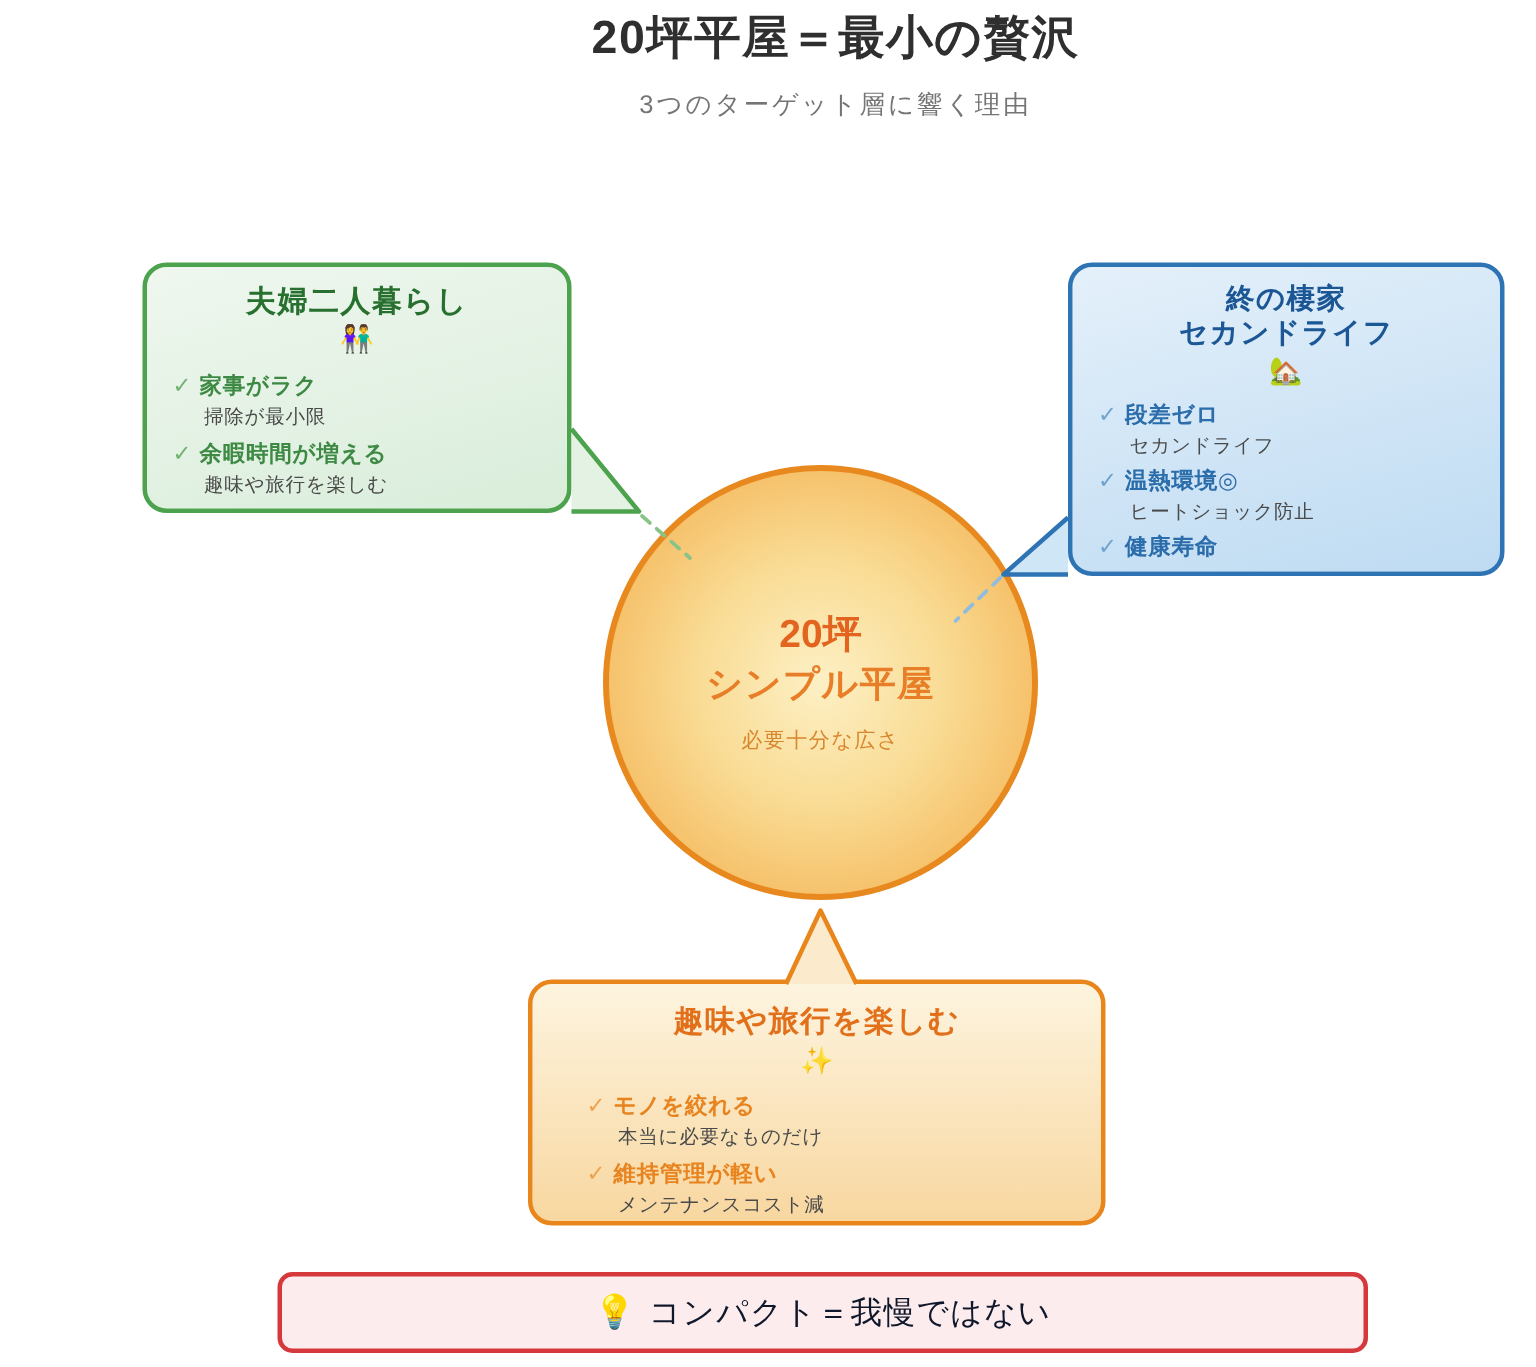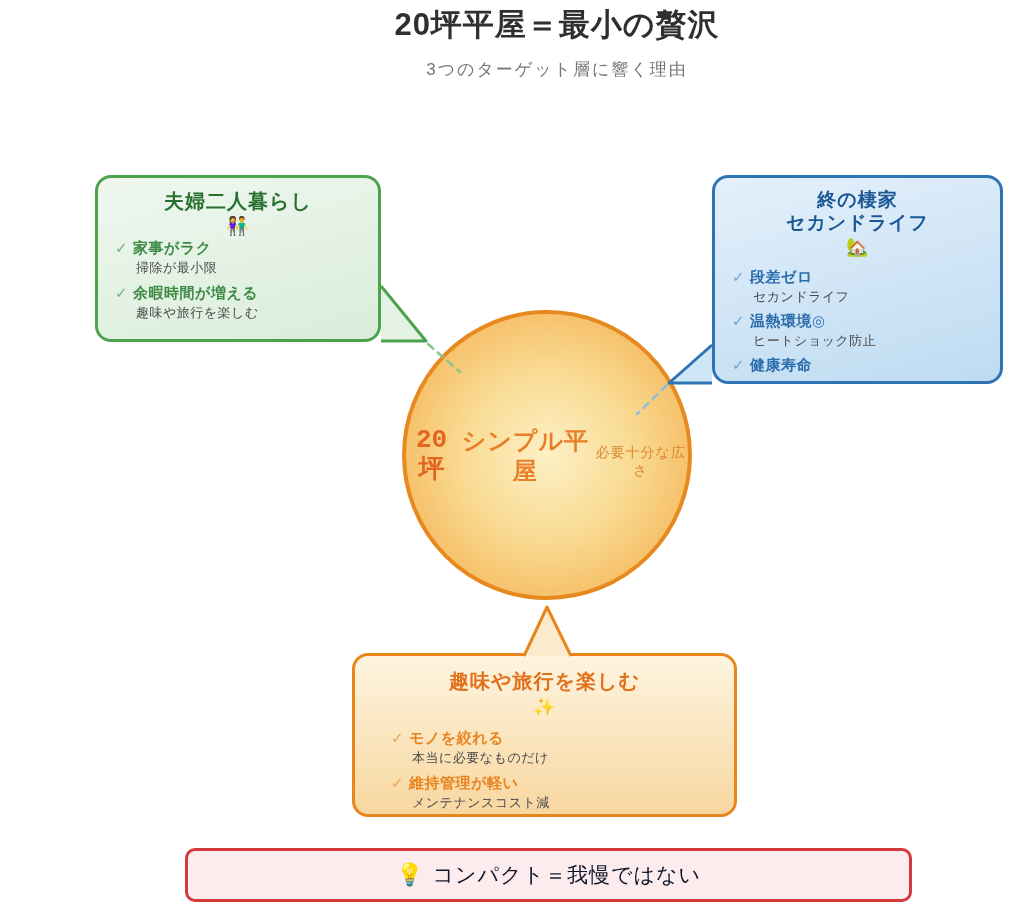--- a/index.html
+++ b/index.html
@@ -19,37 +19,37 @@
   .bubble.orange { left:352px; top:653px; width:385px; height:164px; border:3px solid #E8861C;
                    background:linear-gradient(180deg,#FDF4DF 0%,#F8D7A0 100%); }
 
   .b-title { text-align:center; font-weight:bold; letter-spacing:1px; }
   .green .b-title  { margin-top:11px; font-size:20px; color:#27702F; line-height:24px; }
   .blue  .b-title  { margin-top:10px; font-size:19px; color:#1C5795; line-height:23px; }
   .orange .b-title { margin-top:12px; font-size:20px; color:#E2701A; line-height:26px; }
 
   .b-emoji { text-align:center; font-size:18px; line-height:24px; margin-top:1px; }
 
-  .b-items { padding-left:17px; }
+  .b-items { margin-top:10px; padding-left:17px; }
   .blue .b-items { margin-top:8px; }
   .orange .b-items { margin-top:9px; padding-left:36px; }
 
   .item { font-size:15px; font-weight:bold; letter-spacing:0.5px; line-height:20px; margin-bottom:2px; }
   .sub  { font-size:13px; color:#4A4A4A; padding-left:21px; line-height:16px; margin-bottom:7px; letter-spacing:0.5px; }
   .blue .sub { margin-bottom:6px; }
 
   .chk { margin-right:5px; font-weight:normal; }
   .green  .item { color:#3E8A44; } .green  .chk { color:#74B274; }
   .blue   .item { color:#2B6CAB; } .blue   .chk { color:#6FA3CF; }
   .orange .item { color:#E8841F; } .orange .chk { color:#EFA24E; }
 
   .circle { position:absolute; left:402px; top:310px; width:290px; height:290px; box-sizing:border-box;
             border:4px solid #E8891F; border-radius:50%;
             background:radial-gradient(circle at 50% 50%, #FDF0C5 0%, #F9DB93 42%, #F3A945 100%);
-            display:flex; flex-direction:row; align-items:center; justify-content:flex-end; text-align:center;font-family:Liberation Mono, monospace; }
+            display:flex; flex-direction:column; align-items:center; justify-content:center; text-align:center; }
   .c1 { font-size:26px; font-weight:bold; color:#E2641F; line-height:30px; }
   .c2 { font-size:24px; font-weight:bold; color:#E87F28; line-height:30px; margin-top:5px; letter-spacing:1px; }
   .c3 { font-size:14px; color:#D8872F; margin-top:13px; letter-spacing:1px; }
 
   .banner { position:absolute; left:185px; top:848px; width:727px; height:54px; box-sizing:border-box;
             border:3px solid #D5393B; border-radius:10px; background:#FDECEE;
             display:flex; align-items:center; justify-content:center; gap:9px; }
   .banner-emoji { font-size:22px; line-height:22px; }
   .banner-text  { font-size:21px; font-weight:normal; color:#0f172a; letter-spacing:1px; }
 

